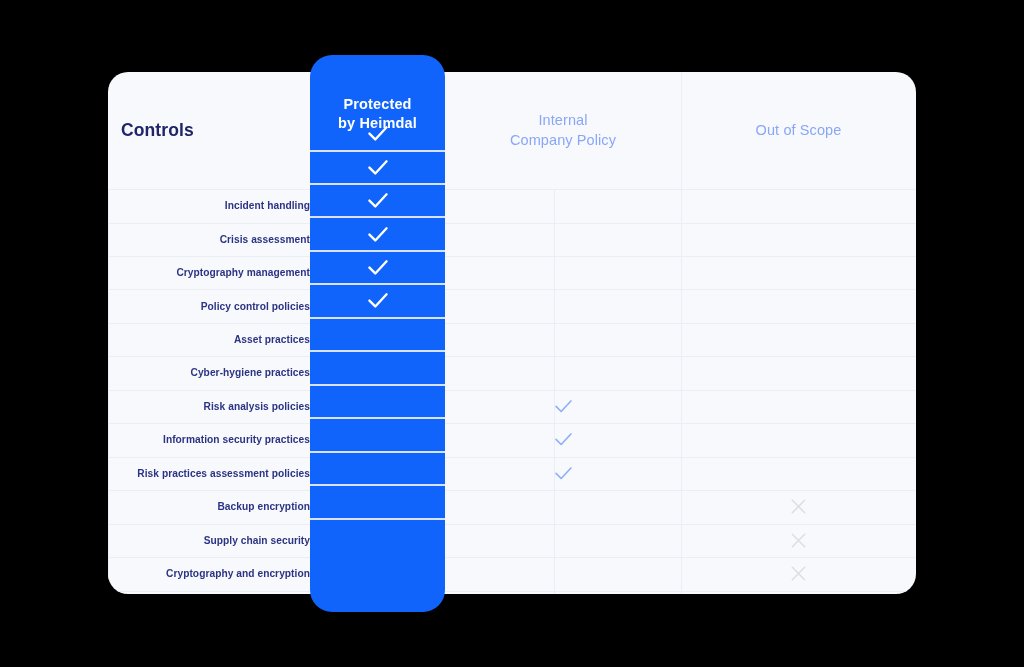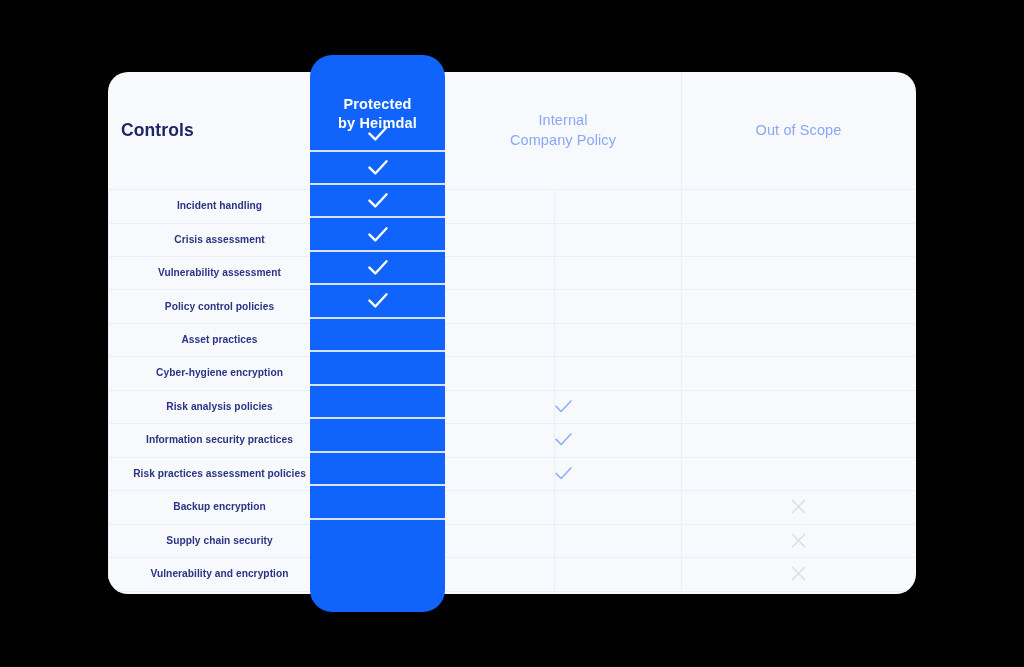--- a/index.html
+++ b/index.html
@@ -63,21 +63,21 @@
     justify-content: flex-start;
     padding-left: 13px;
     font-size: 17.5px;
     font-weight: 700;
     color: #1f2566;
     letter-spacing: .1px;
   }
 
   
   .lbl {
-    justify-content: center;
+    justify-content: flex-end;
     padding-left: 21px;
     font-size: 10.2px;
     font-weight: 700;
     color: #2b3383;
     letter-spacing: .05px;
   }
 
   
   .mk {
     justify-content: center;
@@ -181,27 +181,27 @@
 
       <div class="cell hd">
         <span>Out of Scope</span>
       </div>
 
       <div id="body-slot" style="display:contents"><div class="cell lbl">
             <span>Incident handling</span>
           </div><div class="cell mk"></div><div class="cell mk"></div><div class="cell mk"></div><div class="cell lbl">
             <span>Crisis assessment</span>
           </div><div class="cell mk"></div><div class="cell mk"></div><div class="cell mk"></div><div class="cell lbl">
-            <span>Vulnerability assessment</span>
+            <span>Cryptography management</span>
           </div><div class="cell mk"></div><div class="cell mk"></div><div class="cell mk"></div><div class="cell lbl">
             <span>Policy control policies</span>
           </div><div class="cell mk"></div><div class="cell mk"></div><div class="cell mk"></div><div class="cell lbl">
             <span>Asset practices</span>
           </div><div class="cell mk"></div><div class="cell mk"></div><div class="cell mk"></div><div class="cell lbl">
-            <span>Cyber-hygiene encryption</span>
+            <span>Cyber-hygiene practices</span>
           </div><div class="cell mk"></div><div class="cell mk"></div><div class="cell mk"></div><div class="cell lbl">
             <span>Risk analysis policies</span>
           </div><div class="cell mk"></div><div class="cell mk">
             <span>
               <svg class="ic chk-blue" width="19" height="14.82" viewBox="0 0 24 19" fill="none">
                 <path d="M2.5 9.5 L9 16 L21.5 2.5" stroke-width="2.1" stroke-linecap="round" stroke-linejoin="round"></path>
               </svg>
             </span>
           </div><div class="cell mk"></div><div class="cell lbl">
             <span>Information security practices</span>
@@ -229,21 +229,21 @@
             </span>
           </div><div class="cell lbl">
             <span>Supply chain security</span>
           </div><div class="cell mk"></div><div class="cell mk"></div><div class="cell mk">
             <span>
               <svg class="ic xmark" width="19" height="19" viewBox="0 0 20 20" fill="none">
                 <path d="M3.5 3.5 L16.5 16.5 M16.5 3.5 L3.5 16.5" stroke-width="1.6" stroke-linecap="round"></path>
               </svg>
             </span>
           </div><div class="cell lbl">
-            <span>Vulnerability and encryption</span>
+            <span>Cryptography and encryption</span>
           </div><div class="cell mk"></div><div class="cell mk"></div><div class="cell mk">
             <span>
               <svg class="ic xmark" width="19" height="19" viewBox="0 0 20 20" fill="none">
                 <path d="M3.5 3.5 L16.5 16.5 M16.5 3.5 L3.5 16.5" stroke-width="1.6" stroke-linecap="round"></path>
               </svg>
             </span>
           </div><div class="cell lbl"></div><div class="cell mk"></div><div class="cell mk"></div><div class="cell mk"></div></div>
 
     </div>
 

